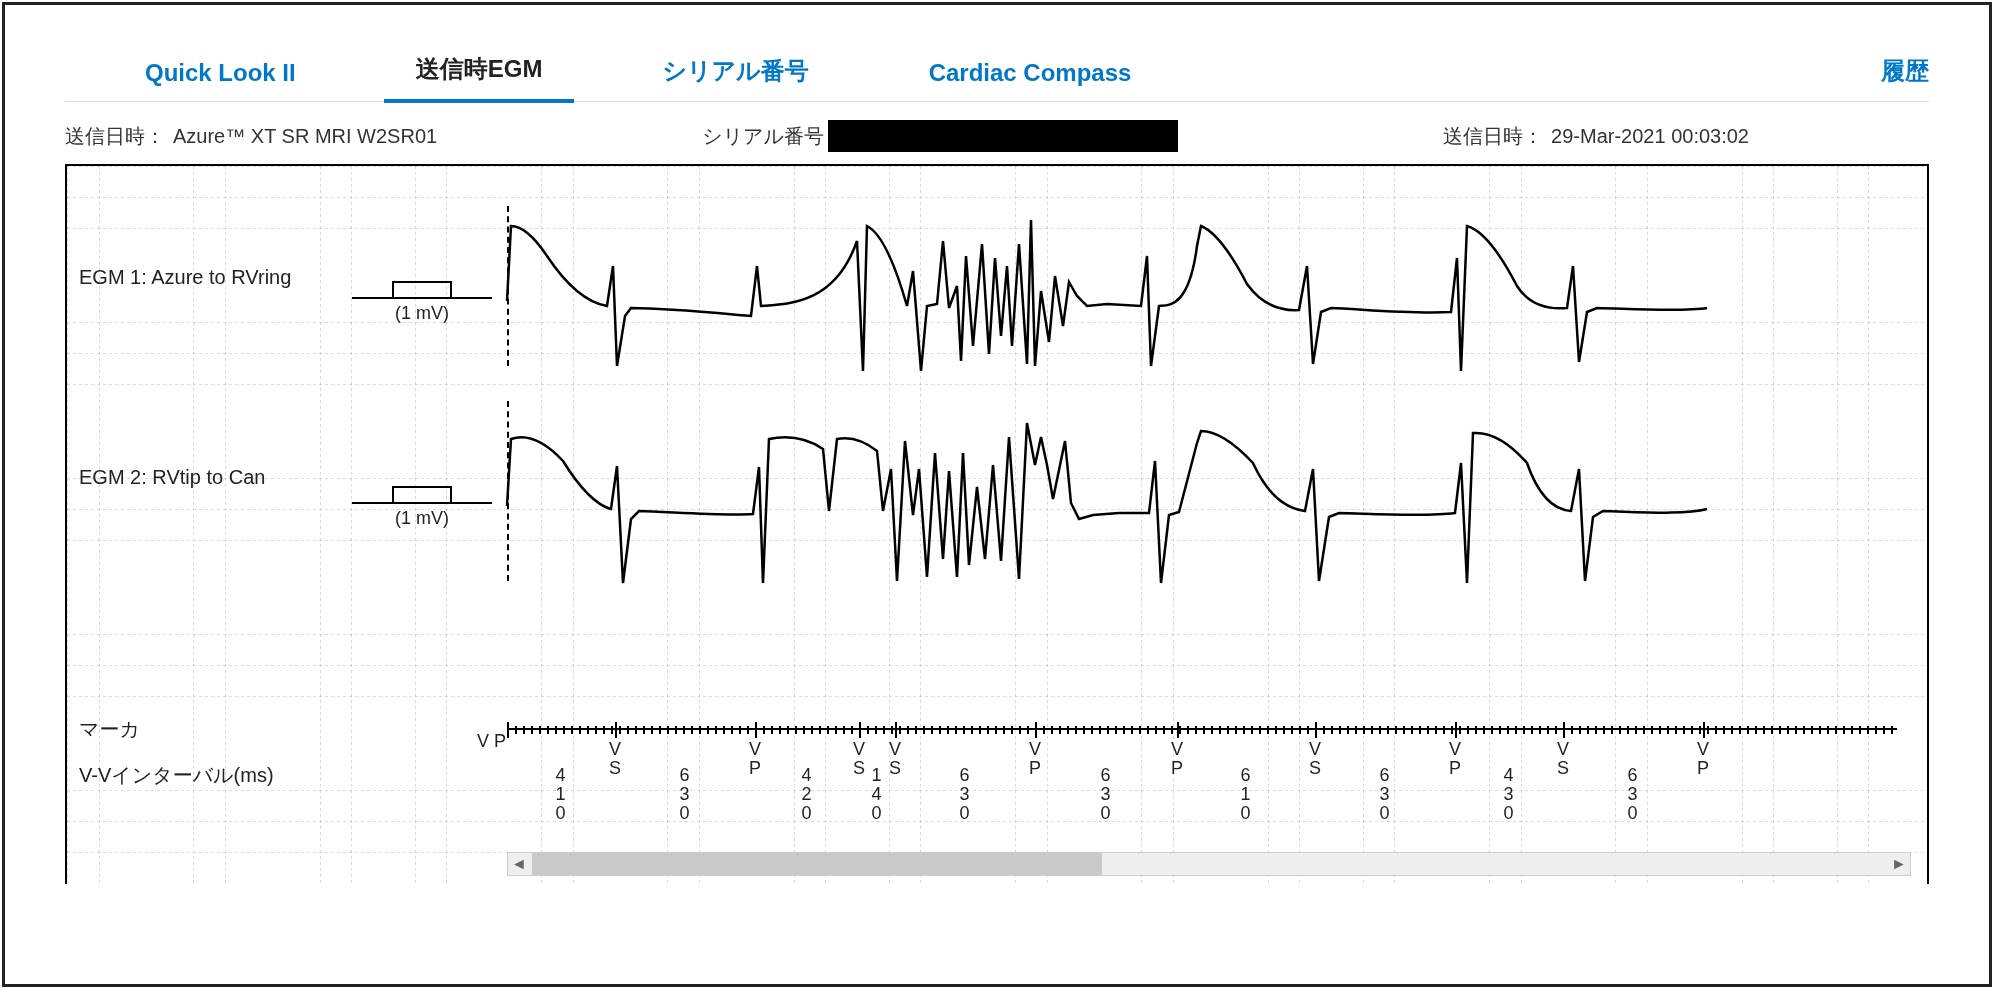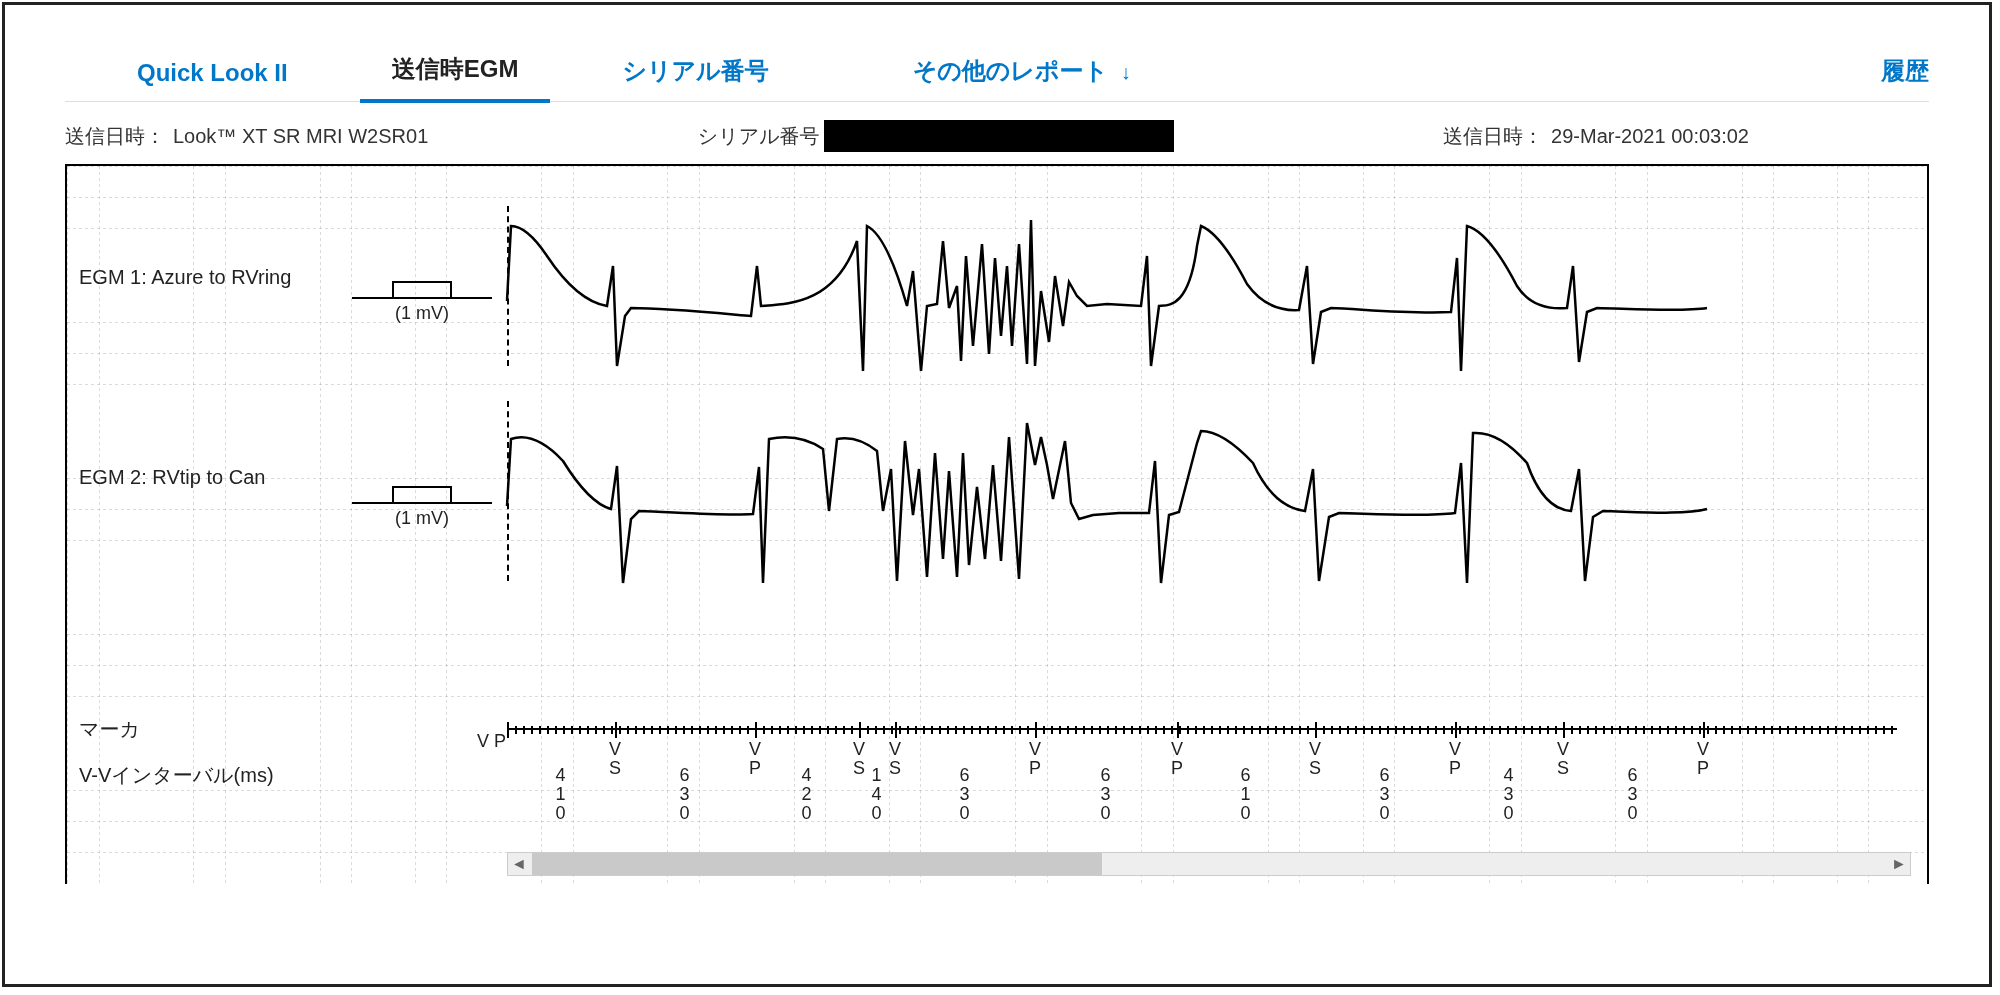--- a/index.html
+++ b/index.html
@@ -14,21 +14,21 @@
     width: 1990px;
     height: 985px;
     margin: 2px;
     padding: 40px 60px 20px 60px;
     position: relative;
   }
   
   .tabs {
     display: flex;
     align-items: flex-end;
-    gap: 0;
+    gap: 8px;
     border-bottom: 1px solid #ddd;
     font-size: 24px;
     font-weight: 600;
     color: #0077c8;
   }
   .tab {
     padding: 8px 32px 14px;
     cursor: pointer;
     white-space: nowrap;
   }
@@ -194,33 +194,30 @@
 <div class="outer">
 
 <div class="tabs">
   <span class="grow" style="flex:0 0 40px"></span>
   <div class="tab">Quick Look II</div>
   <span class="spacer"></span>
   <div class="tab active">送信時EGM</div>
   <span class="spacer"></span>
   <div class="tab">シリアル番号</div>
   <span class="spacer"></span>
+  <div class="tab">Cardiac Compass</div>
   <span class="spacer"></span>
-  <div class="tab">
-    <span>その他のレポート</span>
-    <span class="chevron">↓</span>
-  </div>
   <span class="spacer"></span>
   <span class="grow"></span>
   <div class="tab" style="padding-right:0">履歴</div>
 </div>
 
 <div class="info">
   <span class="lbl">送信日時：</span>
-  <span class="val">Look™ XT SR MRI W2SR01</span>
+  <span class="val">Azure™ XT SR MRI W2SR01</span>
   <span class="gap"></span>
   <span class="lbl">シリアル番号</span>
   <span class="redact"></span>
   <span class="gap"></span>
   <span class="lbl">送信日時：</span>
   <span class="val">29-Mar-2021 00:03:02</span>
   <span style="flex:0 0 180px"></span>
 </div>
 
 <div class="chart-frame">

